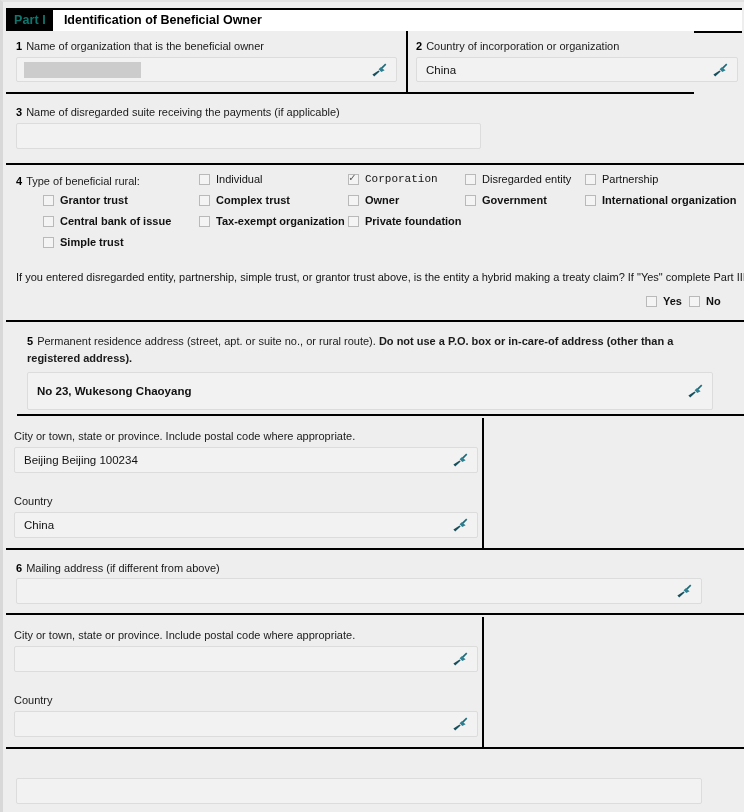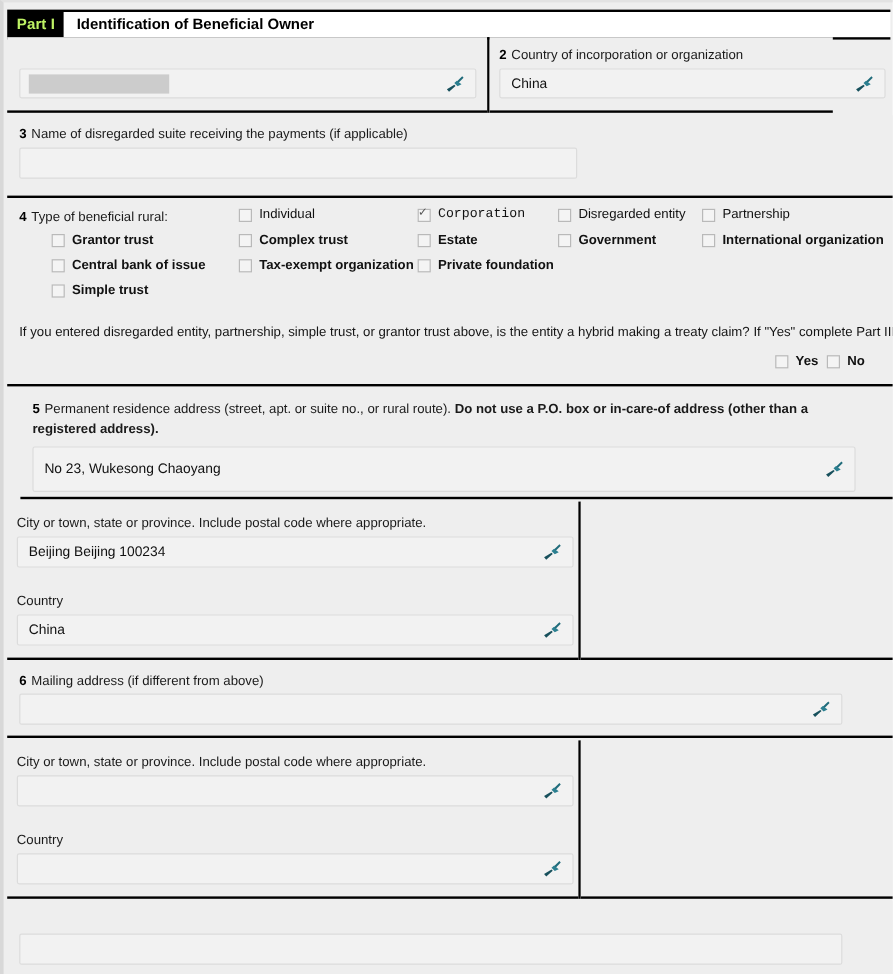--- a/index.html
+++ b/index.html
@@ -31,21 +31,21 @@
     right: 2px;
     height: 21px;
     background: #ffffff;
     border-top: 2px solid #000000;
     border-bottom: 2px solid #000000;
     display: flex;
     align-items: stretch;
   }
   .part-badge {
     background: #000000;
-    color: #bef264;
+    color: #0f766e;
     font-weight: bold;
     font-size: 12.5px;
     line-height: 21px;
     padding: 0 7px 0 8px;
     letter-spacing: 0.1px;
     white-space: nowrap;
   }
   .part-title {
     color: #000000;
     font-weight: bold;
@@ -165,20 +165,23 @@
 <body>
 
 <div class="page">
 
   <div class="part-header">
     <div class="part-badge">Part I</div>
     <div class="part-title">Identification of Beneficial Owner</div>
   </div>
 
   <div class="block" style="left:3px; top:29px; width:400px; height:63px;">
+    <div class="lbl" style="position:absolute;left:10px;top:8px;">
+      <span class="num">1</span><span>Name of organization that is the beneficial owner</span>
+    </div>
     <div class="field" style="left:10px; top:26px; width:381px; height:25px;">
       <div class="redact"></div>
       <span class="wrench">
         <svg width="18" height="18" viewBox="0 0 18 18">
           <path d="M15.2 2.6 L9.6 8.0 L10.9 9.3 L16.3 3.8 Z" fill="#1f6b7a"></path>
           <path d="M2.4 13.4 L8.6 9.6 L9.6 10.6 L4.2 15.4 Z" fill="#17505c"></path>
           <path d="M8.6 8.2 L11.3 10.9 L14.6 9.3 L10.7 6.3 Z" fill="#2b7f90"></path>
         </svg>
       </span>
     </div>
@@ -236,21 +239,21 @@
     <div class="cbwrap" style="left:12px; top:27px;">
       <span class="cbox"></span>
       <span class="cblabel bold">Grantor trust</span>
     </div>
     <div class="cbwrap" style="left:168px; top:27px;">
       <span class="cbox"></span>
       <span class="cblabel bold">Complex trust</span>
     </div>
     <div class="cbwrap" style="left:317px; top:27px;">
       <span class="cbox"></span>
-      <span class="cblabel bold">Estate</span>
+      <span class="cblabel bold">Owner</span>
     </div>
     <div class="cbwrap" style="left:434px; top:27px;">
       <span class="cbox"></span>
       <span class="cblabel bold">Government</span>
     </div>
     <div class="cbwrap" style="left:554px; top:27px;">
       <span class="cbox"></span>
       <span class="cblabel bold">International organization</span>
     </div>
 
@@ -281,21 +284,21 @@
     <div class="cbwrap" style="left:658px; top:128px;">
       <span class="cbox"></span>
       <span class="cblabel bold">No</span>
     </div>
   </div>
 
   <div class="block" style="left:14px; top:322px; width:739px; height:92px;">
     <div class="lbl wrap" style="position:absolute;left:10px;top:9px;width:700px;line-height:17px;">
       <span class="num">5</span><span>Permanent residence address (street, apt. or suite no., or rural route). </span><span class="b">Do not use a P.O. box or in-care-of address (other than a registered address).</span>
     </div>
-    <div class="field" style="left:10px; top:48px; width:686px; height:38px;">
+    <div class="field" style="left:10px; top:48px; width:686px; height:38px;font-weight:bold;">
       <span class="val">No 23, Wukesong Chaoyang</span>
       <span class="wrench">
         <svg width="18" height="18" viewBox="0 0 18 18">
           <path d="M15.2 2.6 L9.6 8.0 L10.9 9.3 L16.3 3.8 Z" fill="#1f6b7a"></path>
           <path d="M2.4 13.4 L8.6 9.6 L9.6 10.6 L4.2 15.4 Z" fill="#17505c"></path>
           <path d="M8.6 8.2 L11.3 10.9 L14.6 9.3 L10.7 6.3 Z" fill="#2b7f90"></path>
         </svg>
       </span>
     </div>
   </div>

